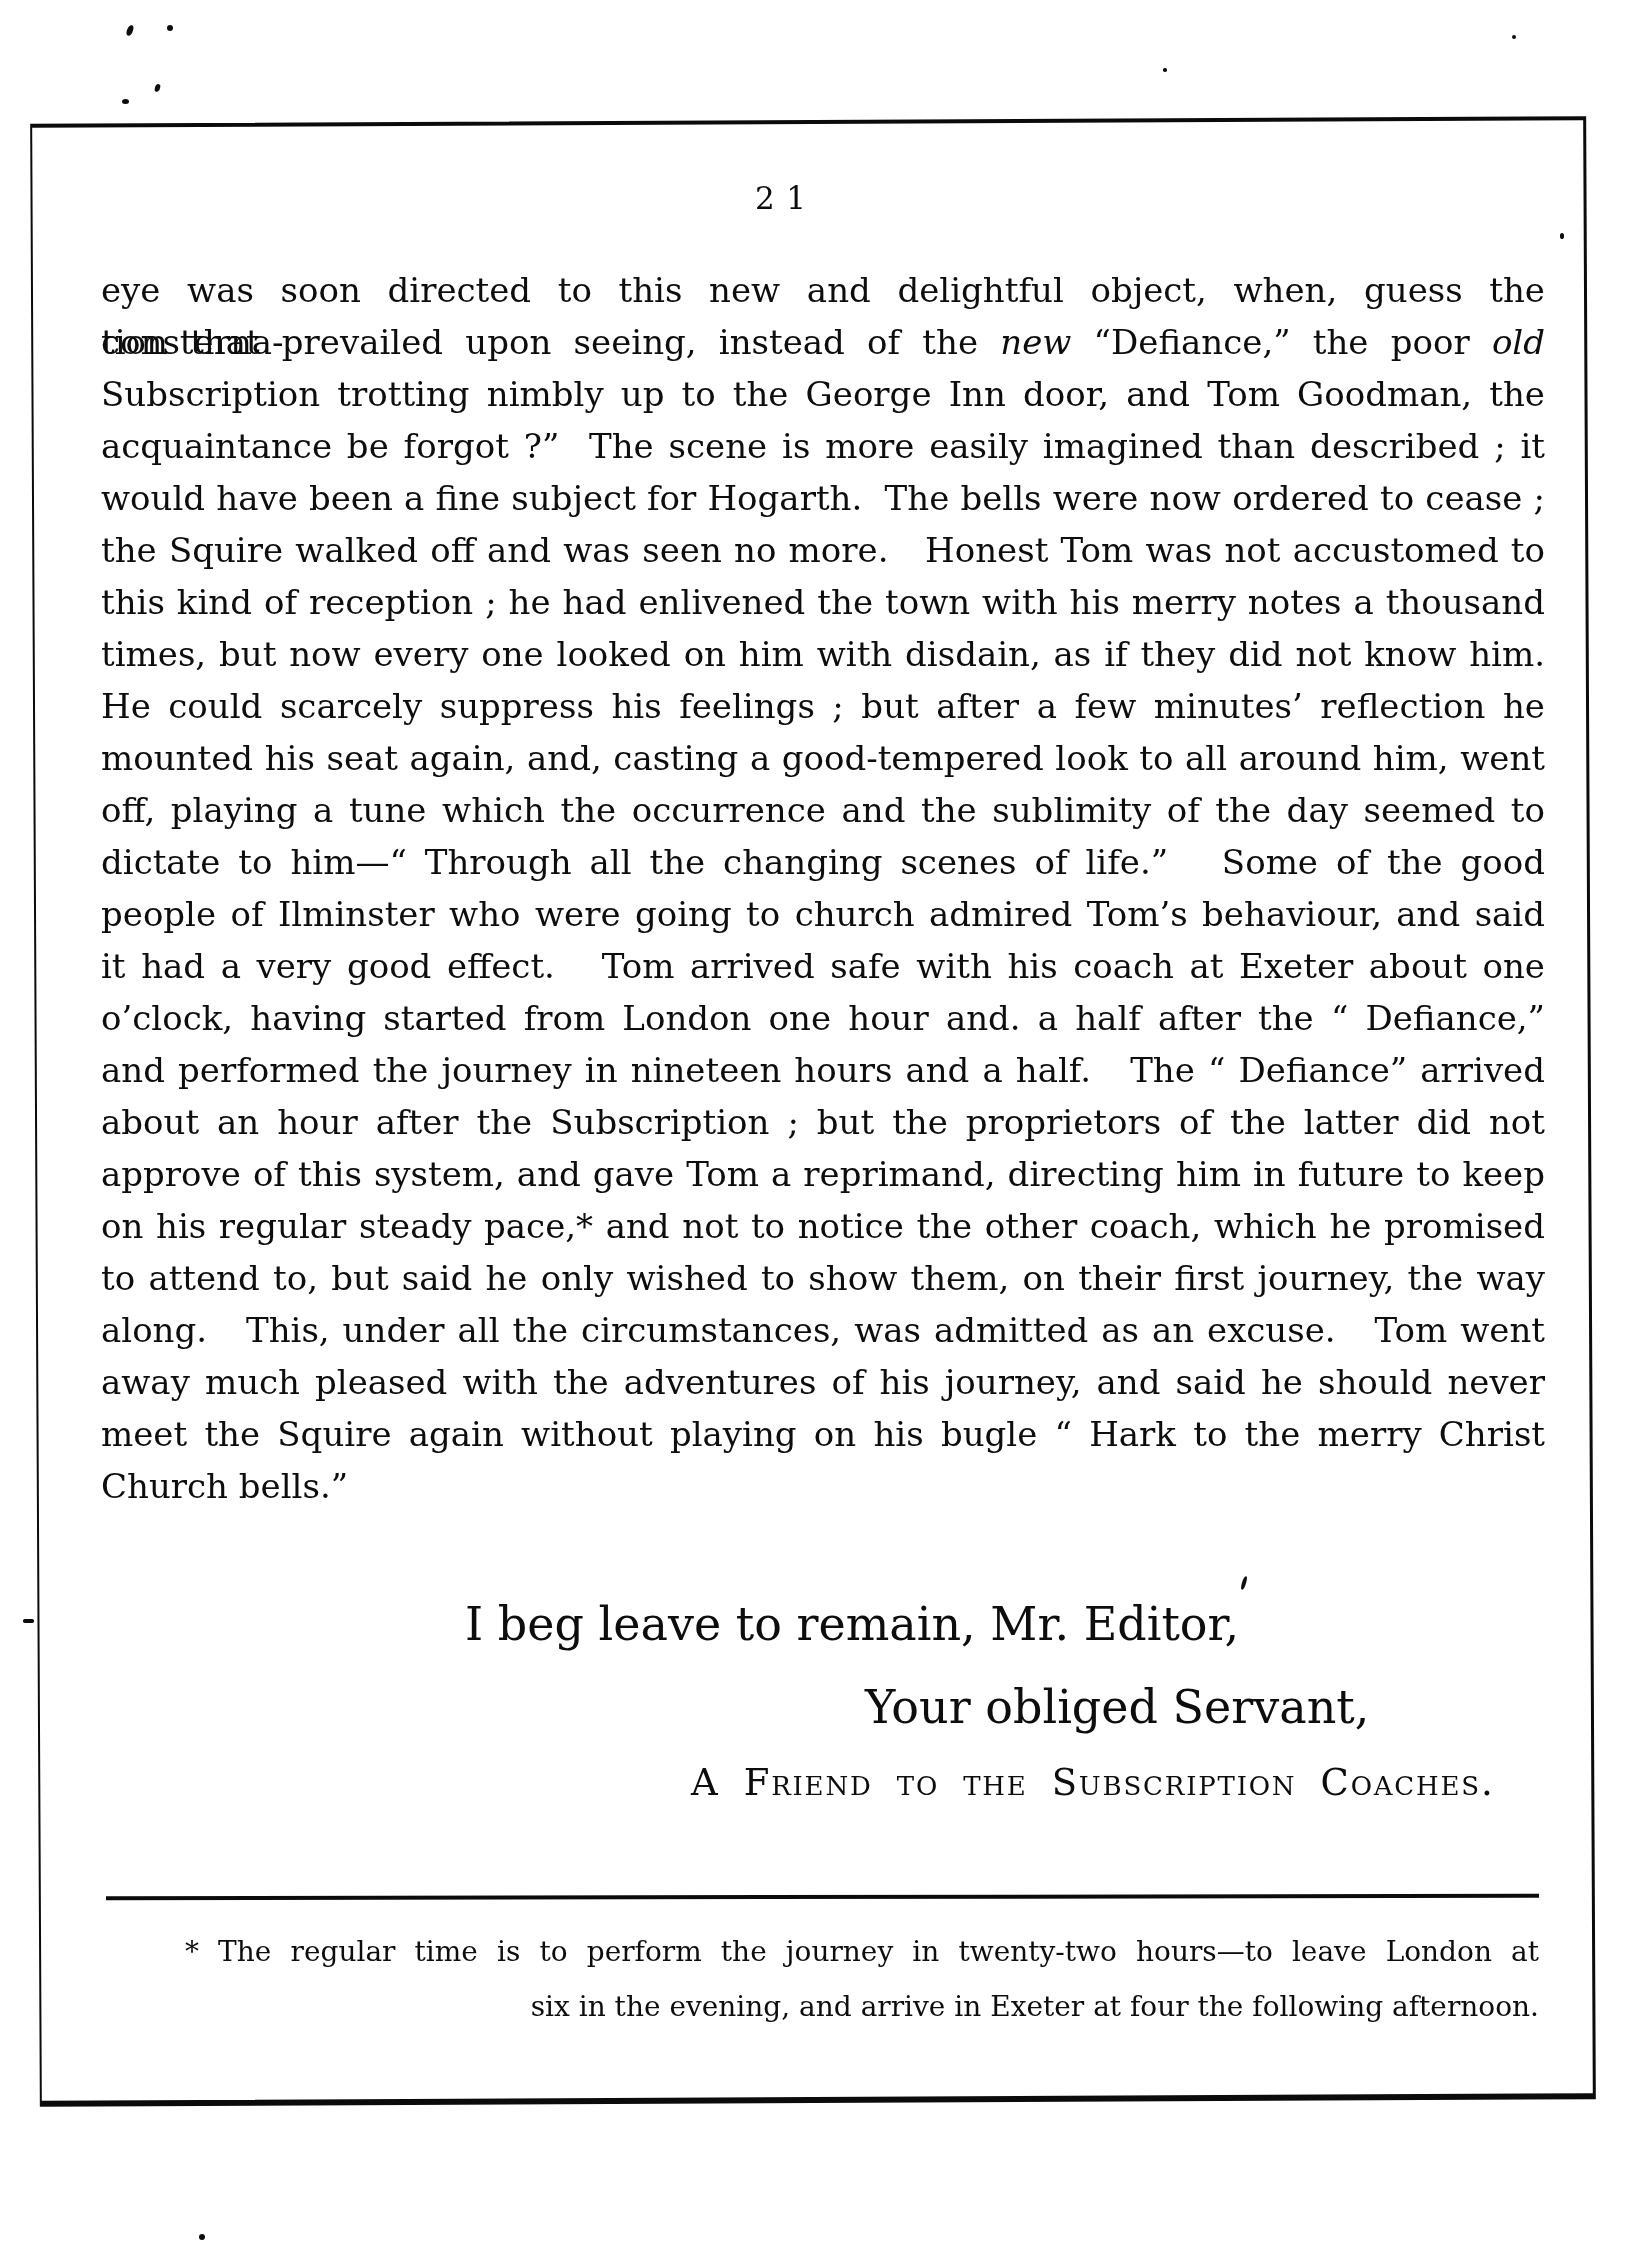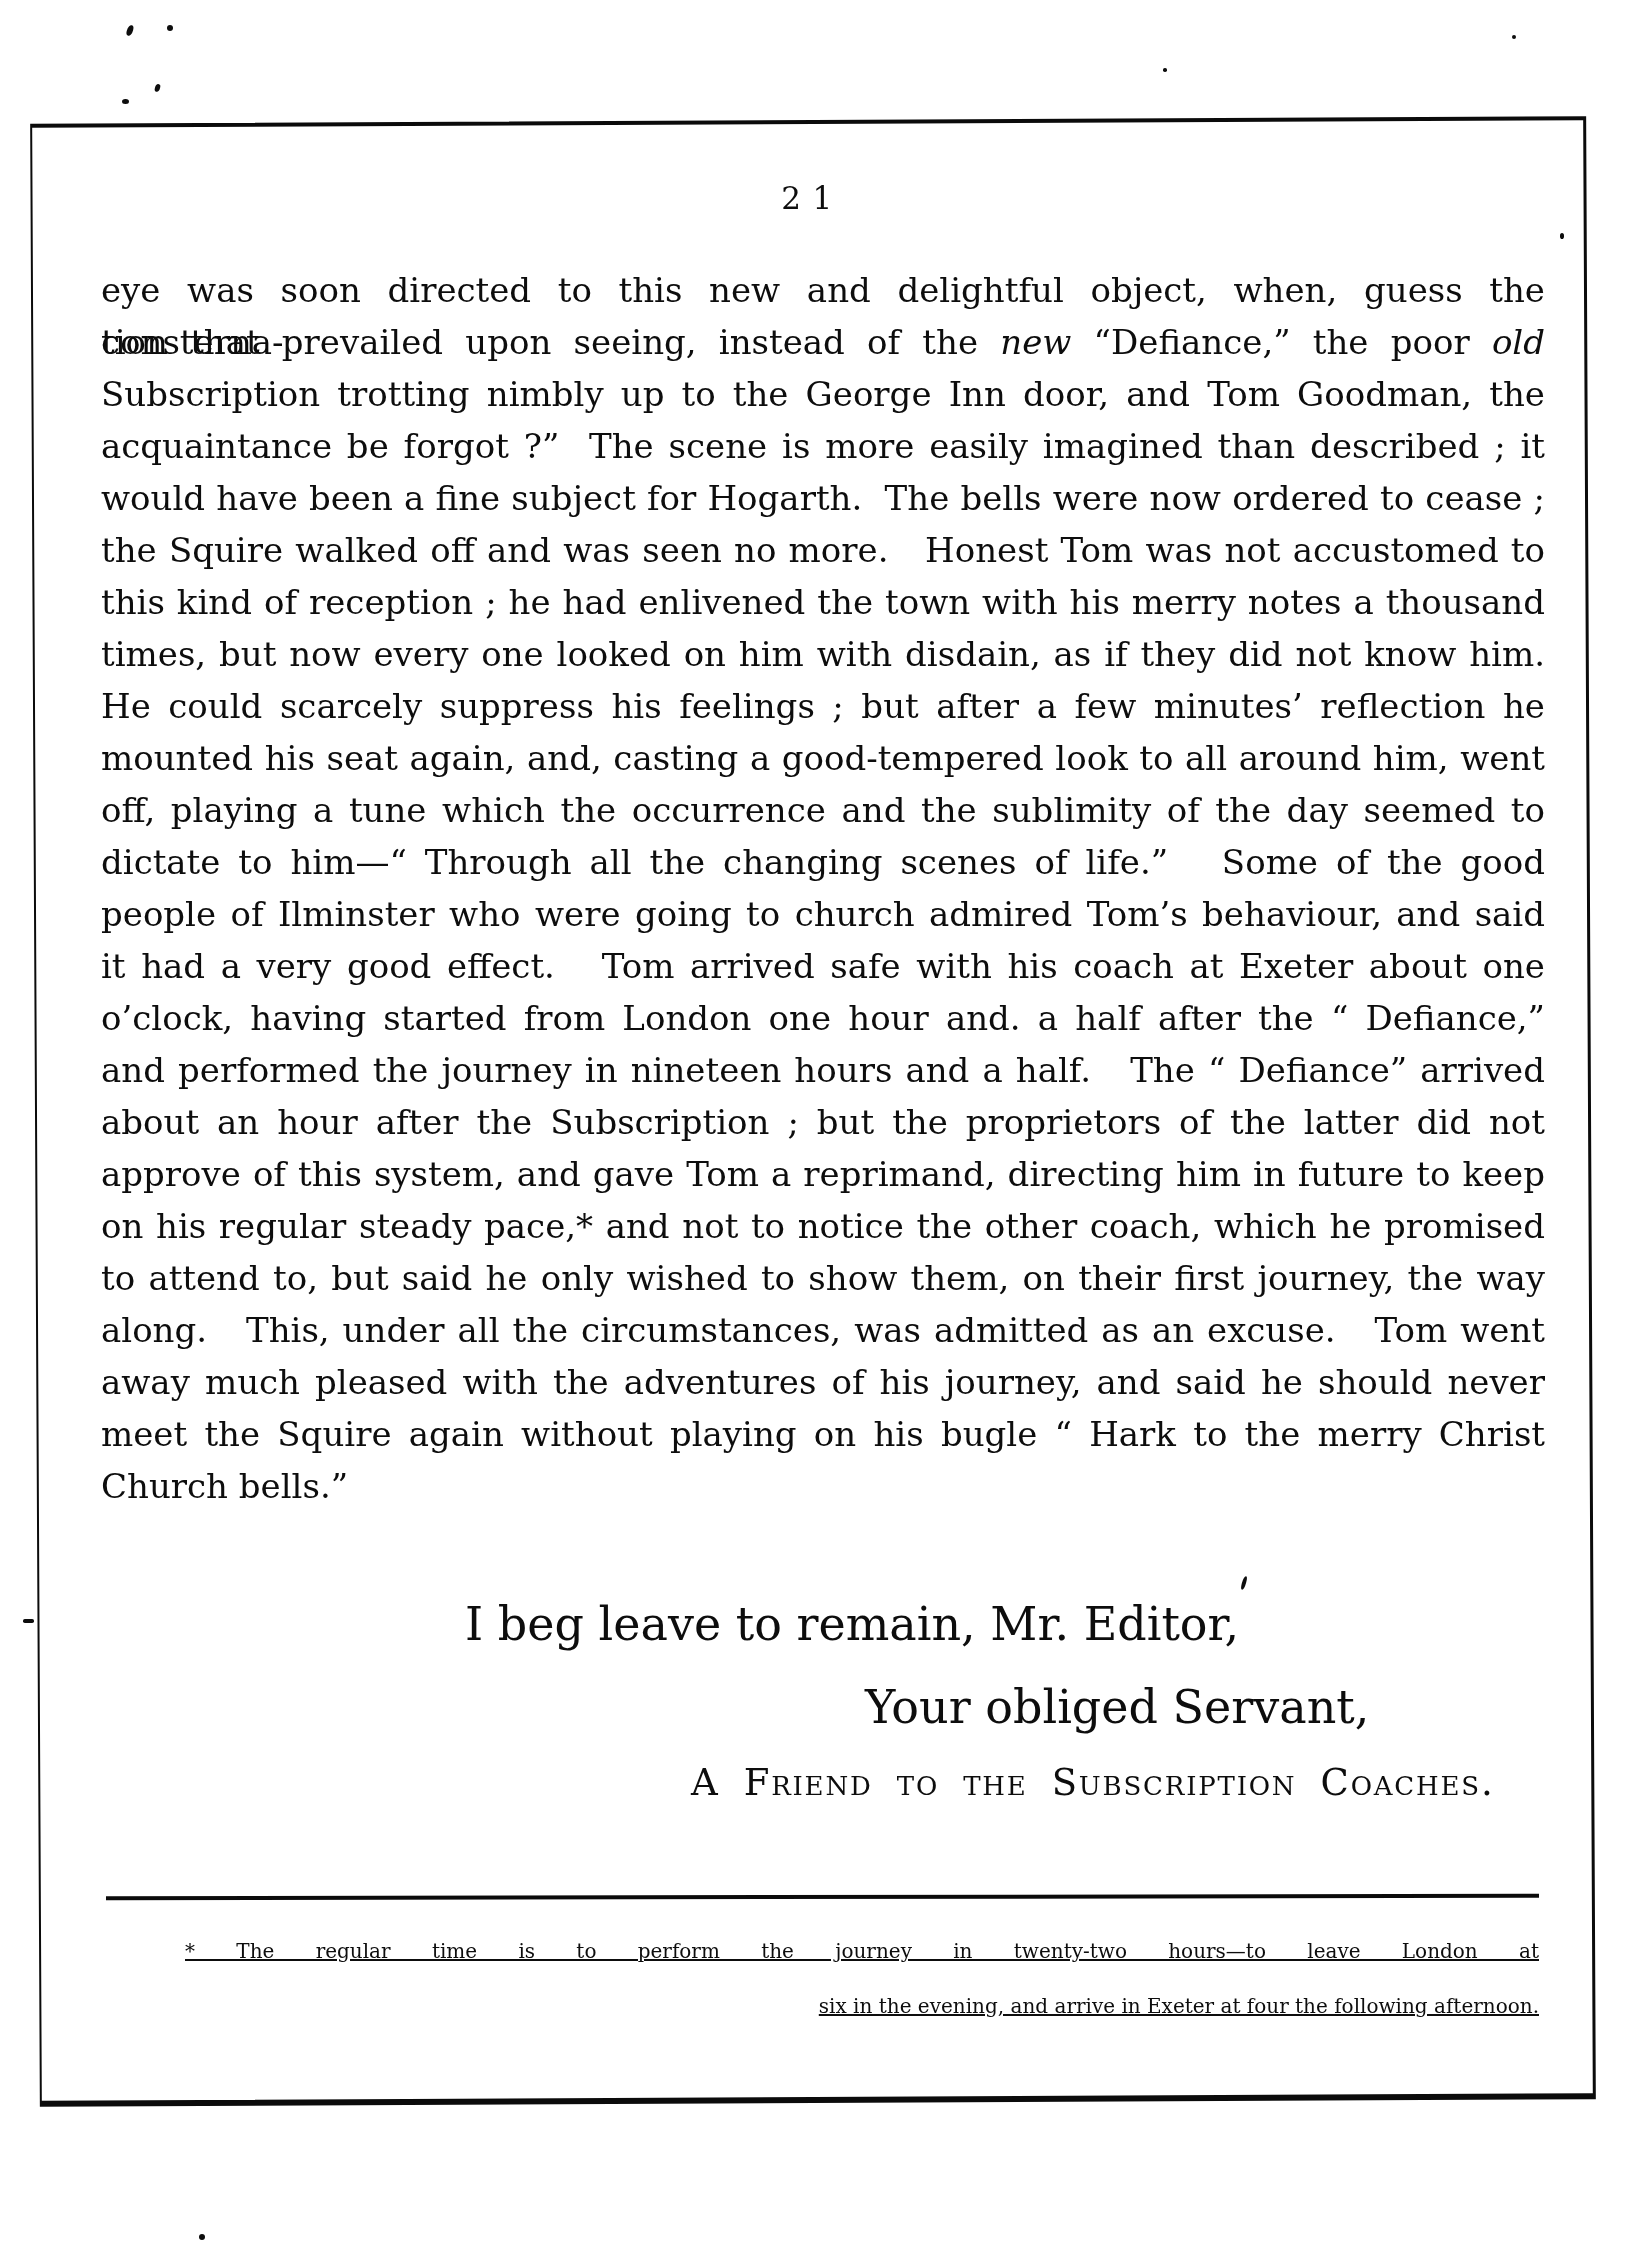--- a/index.html
+++ b/index.html
@@ -28,21 +28,20 @@
     border-color: #0b0b0b;
     border-width: 4.4px 3.5px 6.2px 2.6px;
     transform: rotate(-0.28deg);
   }
 
   .pagenum {
     position: absolute;
     top: 180px;
     left: 755px;
     width: 115px;
-    text-align: center;
     font-size: 31px;
     letter-spacing: 11.5px;
   }
 
   .bodytext {
     position: absolute;
     left: 101px;
     top: 264px;
     width: 1444px;
     font-size: 34px;
@@ -81,23 +80,22 @@
     width: 1433px;
     height: 4.4px;
     background: #0b0b0b;
     transform: rotate(-0.1deg);
   }
   .footnote {
     position: absolute;
     left: 101px;
     top: 1924px;
     width: 1438px;
-    font-size: 20px;
+    font-size: 28px;
     line-height: 55px;
-    text-decoration: underline;
   }
   .fn-line-1 {
     text-indent: 84px;
     text-align: justify;
     text-align-last: justify;
   }
   .fn-line-2 { text-align: right; }
 
   
   .speck {

